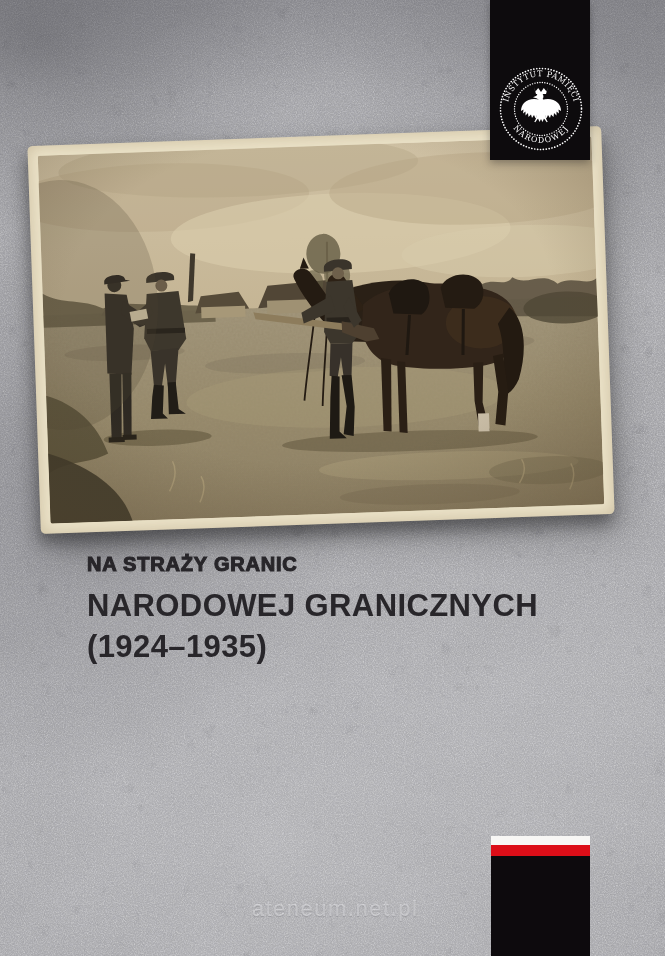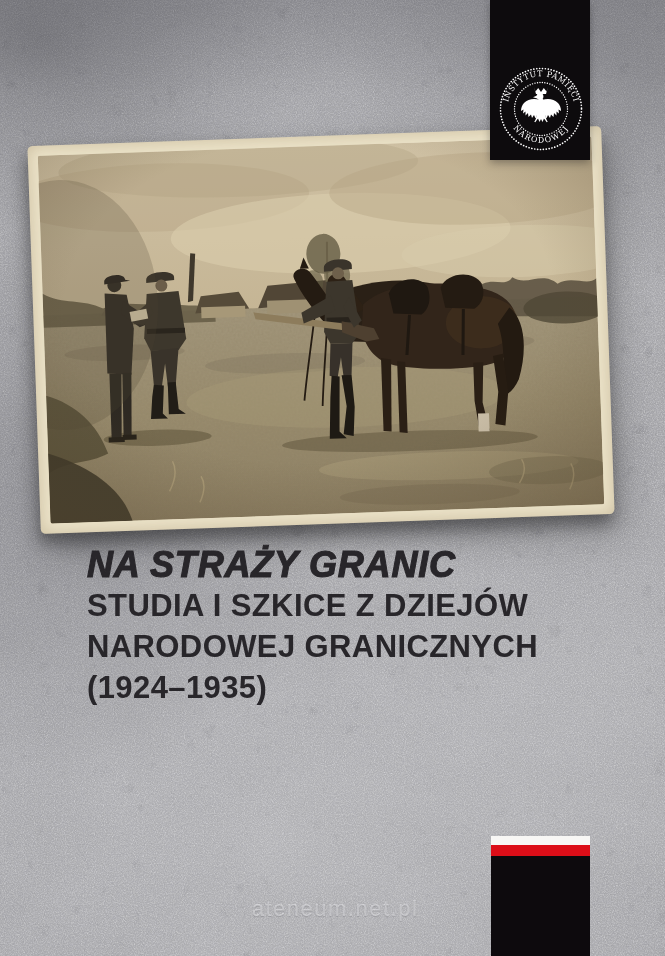--- a/index.html
+++ b/index.html
@@ -21,21 +21,21 @@
          box-shadow:-2px 10px 16px rgba(28,28,30,.45), 8px 18px 34px rgba(28,28,30,.28),
                     inset 0 0 16px rgba(128,106,66,.30);}
   .photo svg{display:block;border-radius:2px;}
   
   .top-bar{position:absolute;left:490px;top:0;width:100px;height:160px;background:#0d0b0d;z-index:2;
            box-shadow:0 3px 8px rgba(20,20,22,.35);}
   .seal{position:absolute;left:8px;top:66px;width:86px;height:86px;}
   
   .title{position:absolute;left:87px;top:544px;z-index:3;color:#28262a;}
   .t-line{font-weight:700;font-size:31px;line-height:41px;letter-spacing:.4px;white-space:nowrap;}
-  .t-heavy{font-size:36px;-webkit-text-stroke:1.1px #28262a;letter-spacing:.8px;font-style:italic;}
+  .t-heavy{font-size:20px;-webkit-text-stroke:1.1px #28262a;letter-spacing:.8px;}
   
   .flag-white{position:absolute;left:491px;top:836px;width:99px;height:9px;background:#f8f7f5;z-index:2;}
   .flag-red{position:absolute;left:491px;top:845px;width:99px;height:11px;background:#dc0e18;z-index:2;}
   .bottom-bar{position:absolute;left:491px;top:856px;width:99px;height:100px;background:#0d0a0d;z-index:2;}
   
   .watermark{position:absolute;left:185px;top:896px;width:300px;z-index:3;text-align:center;
              font-size:22px;letter-spacing:1.5px;color:rgba(250,250,252,.40);
              text-shadow:0 1px 1px rgba(110,110,116,.35);}
 </style>
 </head>
@@ -217,21 +217,20 @@
         <path d="M -1,-9 C -7,-11 -13,-10 -17,-6 C -19,-4 -20,-1 -20,2 L -17.5,0.5 L -18,4.5 L -15.5,2.5 L -15.5,6.5 L -13,4 L -12.5,8 L -10,5.5 L -9,9 L -7,6 L -5.5,9.5 L -4,6 L -3,3 Z" transform="scale(-1,1)"></path>
         <ellipse cx="0" cy="-3" rx="4.6" ry="7.6"></ellipse>
         <path d="M -4,3 L -5.5,12 L -3,9.5 L -1.5,13 L 0,10 L 1.5,13 L 3,9.5 L 5.5,12 L 4,3 Z"></path>
         <path d="M -3,8 L -6.2,13 M 3,8 L 6.2,13" stroke="#ffffff" stroke-width="1.3"></path>
       </g>
     </svg>
   </div>
 
   <div class="title">
     <div class="t-line t-heavy">NA STRAŻY GRANIC</div>
-    <div class="t-line">STUDIA I SZKICE Z DZIEJÓW</div>
     <div class="t-line">NARODOWEJ GRANICZNYCH</div>
     <div class="t-line">(1924–1935)</div>
   </div>
 
   <div class="flag-white"></div>
   <div class="flag-red"></div>
   <div class="bottom-bar"></div>
 
   <div class="watermark">ateneum.net.pl</div>
 

